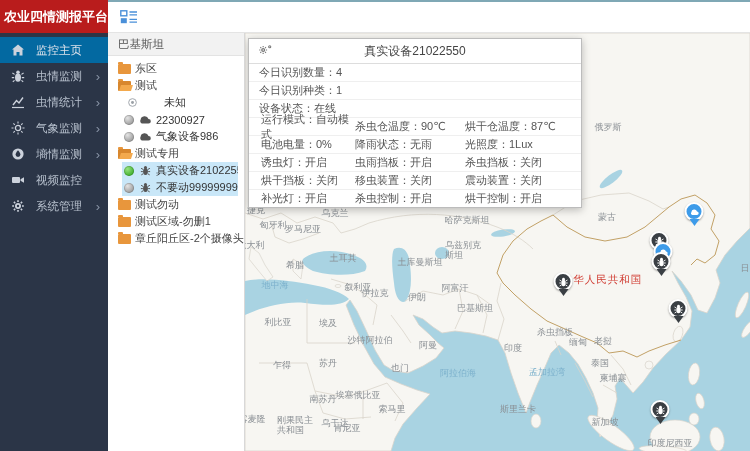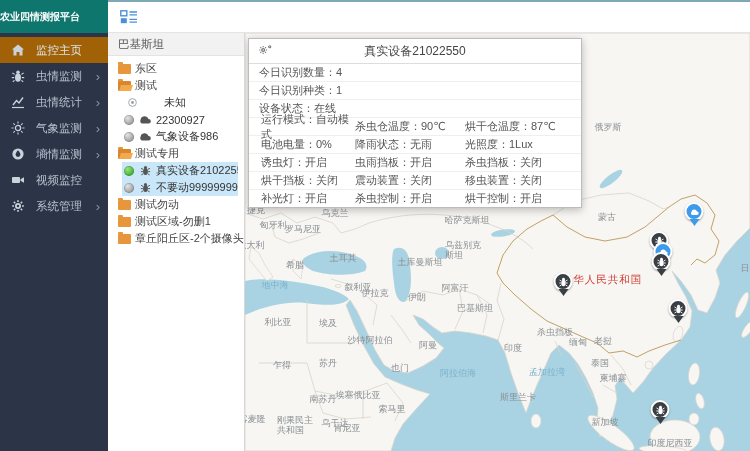--- a/index.html
+++ b/index.html
@@ -1,26 +1,26 @@
 <!DOCTYPE html>
 <html><head>
 <meta charset="utf-8">
 <style>
   html,body{margin:0;padding:0;background:#fff;}
   .page{position:relative;width:750px;height:451px;overflow:hidden;
         font-family:"Liberation Sans","DejaVu Sans",sans-serif;background:#fff;}
 
   
   .sidebar{position:absolute;left:0;top:0;width:108px;height:451px;background:#2b3547;z-index:30;}
-  .sb-title{height:33px;line-height:33px;background:#0f766e;color:#fff;
-            font-size:10px;font-weight:bold;text-align:left;white-space:nowrap;}
+  .sb-title{height:33px;line-height:33px;background:#b91c1c;color:#fff;
+            font-size:13px;font-weight:bold;text-align:right;white-space:nowrap;}
   .menu{padding-top:4px;}
   .menu-item{position:relative;height:26px;display:flex;align-items:center;
              padding-left:11px;color:#b7c0cd;font-size:11.5px;cursor:pointer;}
-  .menu-item.active{background:#a16207;color:#dbe1ea;}
+  .menu-item.active{background:#0369a1;color:#dbe1ea;}
   .mi-icon{width:14px;height:14px;margin-right:11px;display:inline-flex;flex:none;}
   .mi-icon svg{width:14px;height:14px;}
   .mi-label{white-space:nowrap;}
   .mi-arrow{position:absolute;right:8px;top:50%;transform:translateY(-50%);
             color:#8893a5;font-size:13px;line-height:1;}
 
   
   .main{position:absolute;left:108px;top:0;right:0;bottom:0;}
   .topbar{height:33px;background:#fff;border-top:2px solid #7fa8b5;border-bottom:1px solid #e4e4e4;
           display:flex;align-items:center;padding-left:12px;box-sizing:border-box;}
@@ -370,21 +370,21 @@
             <span class="map-label land" style="left: 83px; top: 330px;">苏丹</span>
             <span class="map-label land" style="left: 155px; top: 335px;">也门</span>
             <span class="map-label sea" style="left: 213px; top: 340px;">阿拉伯海</span>
             <span class="map-label land" style="left: 268px; top: 315px;">印度</span>
             <span class="map-label land" style="left: 310px; top: 299px;">杀虫挡板</span>
             <span class="map-label land" style="left: 333px; top: 309px;">缅甸</span>
             <span class="map-label land" style="left: 358px; top: 308px;">老挝</span>
             <span class="map-label land" style="left: 355px; top: 330px;">泰国</span>
             <span class="map-label land" style="left: 368px; top: 345px;">柬埔寨</span>
             <span class="map-label sea" style="left: 302px; top: 339px;">孟加拉湾</span>
-            <span class="map-label land" style="left: 273px; top: 364px;">斯里兰卡</span>
+            <span class="map-label land" style="left: 273px; top: 376px;">斯里兰卡</span>
             <span class="map-label land" style="left: 360px; top: 389px;">新加坡</span>
             <span class="map-label land" style="left: 425px; top: 410px;">印度尼西亚</span>
             <span class="map-label land" style="left: 78px; top: 366px;">南苏丹</span>
             <span class="map-label land" style="left: 113px; top: 362px;">埃塞俄比亚</span>
             <span class="map-label land" style="left: 147px; top: 376px;">索马里</span>
             <span class="map-label land" style="left: 7px; top: 386px;">喀麦隆</span>
             <span class="map-label land" style="left: 50px; top: 392px;">刚果民主
 共和国</span>
             <span class="map-label land" style="left: 90px; top: 390px;">乌干达</span>
             <span class="map-label land" style="left: 102px; top: 395px;">肯尼亚</span>
@@ -487,22 +487,22 @@
                 <span>降雨状态：无雨</span>
                 <span>光照度：1Lux</span>
               </div>
               <div class="p-row grid">
                 <span>诱虫灯：开启</span>
                 <span>虫雨挡板：开启</span>
                 <span>杀虫挡板：关闭</span>
               </div>
               <div class="p-row grid">
                 <span>烘干挡板：关闭</span>
+                <span>移虫装置：关闭</span>
                 <span>震动装置：关闭</span>
-                <span>移虫装置：关闭</span>
               </div>
               <div class="p-row grid">
                 <span>补光灯：开启</span>
                 <span>杀虫控制：开启</span>
                 <span>烘干控制：开启</span>
               </div>
             </div>
         </div>
       </div>
     </div>

